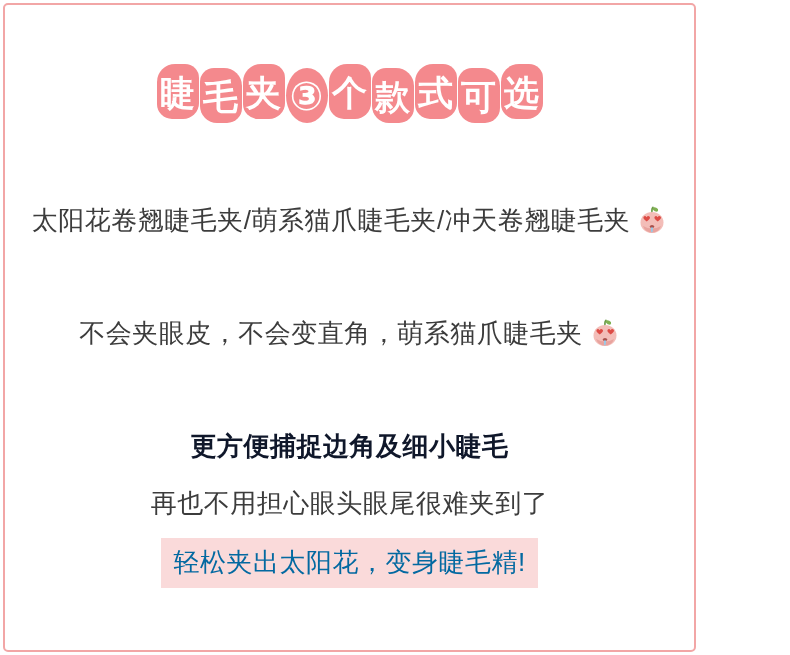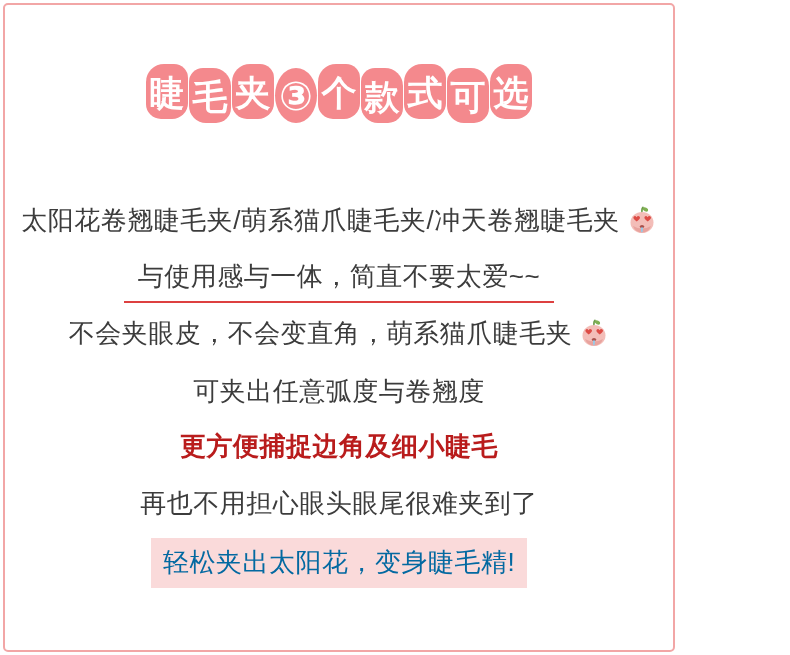--- a/index.html
+++ b/index.html
@@ -7,20 +7,21 @@
     padding: 0;
     background: #ffffff;
   }
   .page {
     position: relative;
     width: 678px;
     height: 655px;
     background: #ffffff;
     overflow: hidden;
     font-family: "Liberation Sans", "DejaVu Sans", sans-serif;
+    padding-left: 21px;
   }
   
   .frame {
     position: absolute;
     left: 3px; top: 3px; right: 3px; bottom: 3px;
     border: 2px solid #f2a6a6;
     border-radius: 5px;
     pointer-events: none;
   }
 
@@ -57,21 +58,21 @@
     text-align: center;
     font-size: 26px;
     color: #3c3c3c;
     letter-spacing: 0.5px;
     white-space: nowrap;
   }
   .l1 { top: 203px; }
   .l2 { top: 259px; }
   .l3 { top: 316px; }
   .l4 { top: 374px; }
-  .l5 { top: 429px; color: #b91c1c; font-weight: bold; }
+  .l5 { top: 429px; color: #0f172a; font-weight: bold; }
   .l6 { top: 486px; }
   .l7 { top: 538px; }
 
   .underline-wrap {
     display: inline-block;
     padding: 0 14px 7px 14px;
     border-bottom: 2px solid #dd4040;
   }
   .highlight-box {
     display: inline-block;
@@ -104,42 +105,36 @@
         <path d="M15 7 Q14.4 3.5 16.5 2" fill="none" stroke="#6d9c4a" stroke-width="1.6"></path>
         <ellipse cx="18.5" cy="4.5" rx="2.8" ry="1.8" fill="#7fb052" transform="rotate(25 18.5 4.5)"></ellipse>
         <path d="M9.5 12.2 q1.6-2.2 3.2-0.4 q1.4 1.6-3.0 4.6 q-4.4-3.0-3.0-4.6 q1.4-1.8 2.8 0.4Z" fill="#dd4b45"></path>
         <path d="M20.5 12.2 q1.6-2.2 3.2-0.4 q1.4 1.6-3.0 4.6 q-4.4-3.0-3.0-4.6 q1.4-1.8 2.8 0.4Z" fill="#dd4b45"></path>
         <ellipse cx="15" cy="21.5" rx="2.2" ry="1.6" fill="#a8524d"></ellipse>
         <path d="M14 22.5 q1 0 2 0 l-0.4 4.2 q-0.6 1.4-1.4 0 Z" fill="#8fcdef"></path>
       </svg>
     </span>
   </div>
 
-  <div class="line l2">
-    <span class="underline-wrap">与使用感与一体，简直不要太爱~~</span>
-  </div>
 
   <div class="line l3">
     <span>不会夹眼皮，不会变直角，萌系猫爪睫毛夹</span><span class="emoji">
       <svg viewBox="0 0 30 30" width="30" height="30">
         <ellipse cx="15" cy="17.5" rx="11.5" ry="10.5" fill="#f3bdb8"></ellipse>
         <path d="M6 21 Q15 26 24 21 Q22 27 15 27.5 Q8 27 6 21Z" fill="#e8a39e"></path>
         <path d="M15 7 Q14.4 3.5 16.5 2" fill="none" stroke="#6d9c4a" stroke-width="1.6"></path>
         <ellipse cx="18.5" cy="4.5" rx="2.8" ry="1.8" fill="#7fb052" transform="rotate(25 18.5 4.5)"></ellipse>
         <path d="M9.5 12.2 q1.6-2.2 3.2-0.4 q1.4 1.6-3.0 4.6 q-4.4-3.0-3.0-4.6 q1.4-1.8 2.8 0.4Z" fill="#dd4b45"></path>
         <path d="M20.5 12.2 q1.6-2.2 3.2-0.4 q1.4 1.6-3.0 4.6 q-4.4-3.0-3.0-4.6 q1.4-1.8 2.8 0.4Z" fill="#dd4b45"></path>
         <ellipse cx="15" cy="21.5" rx="2.2" ry="1.6" fill="#a8524d"></ellipse>
         <path d="M14 22.5 q1 0 2 0 l-0.4 4.2 q-0.6 1.4-1.4 0 Z" fill="#8fcdef"></path>
       </svg>
     </span>
   </div>
 
-  <div class="line l4">
-    <span>可夹出任意弧度与卷翘度</span>
-  </div>
 
   <div class="line l5">
     <span>更方便捕捉边角及细小睫毛</span>
   </div>
 
   <div class="line l6">
     <span>再也不用担心眼头眼尾很难夹到了</span>
   </div>
 
   <div class="line l7">

